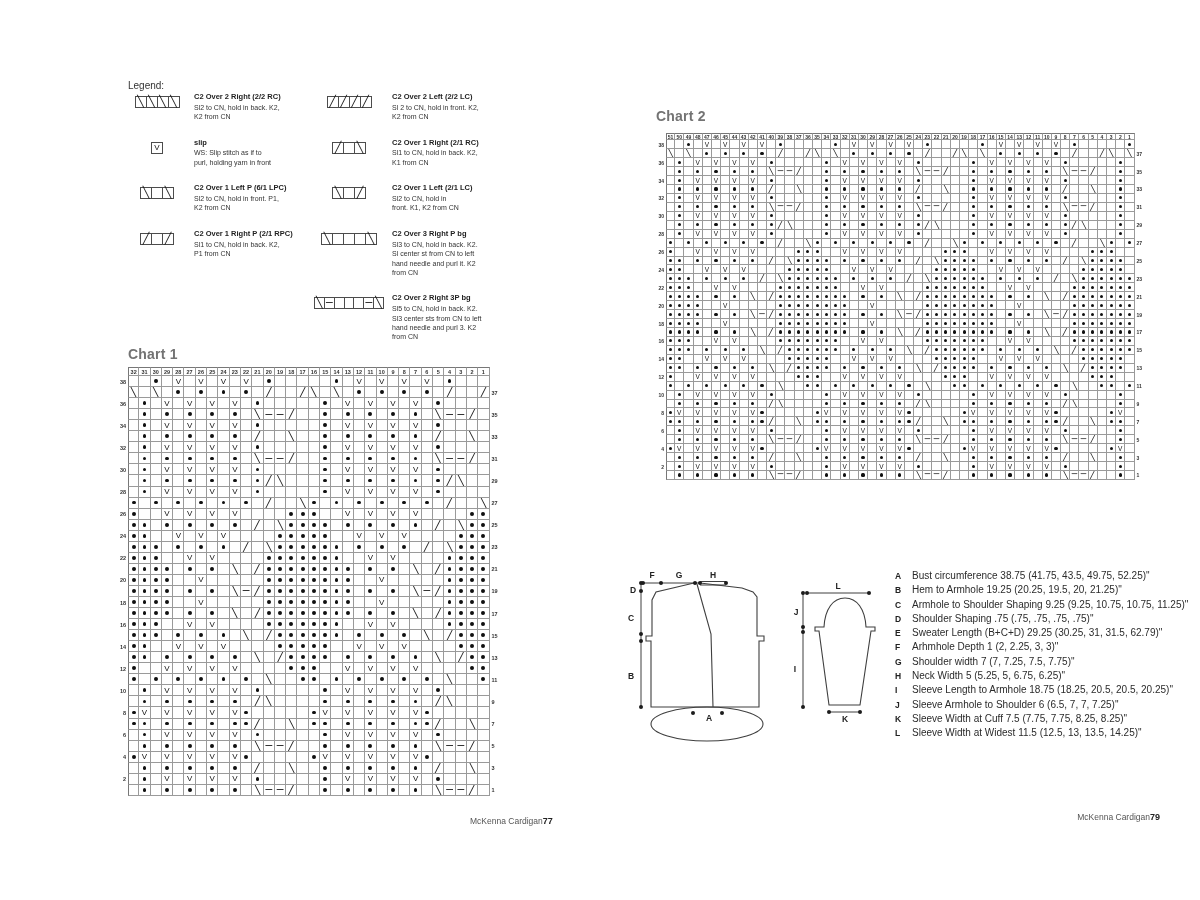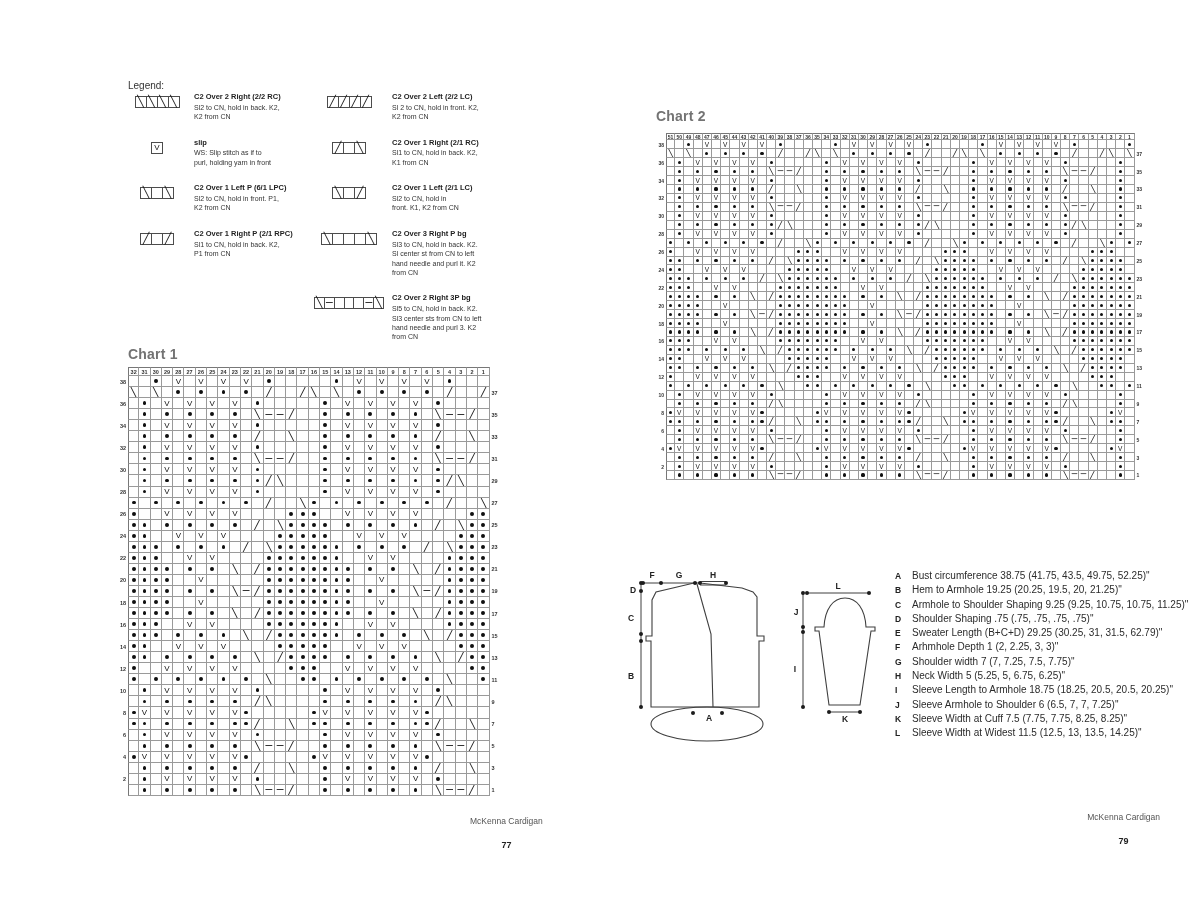--- a/index.html
+++ b/index.html
@@ -56,21 +56,21 @@
   .schematic text{font-family:"Liberation Sans",sans-serif;font-size:8.5px;font-weight:bold;
                   fill:#222;text-anchor:middle;}
 
   
   .meas{position:absolute;left:895px;top:569px;width:295px;}
   .m-row{display:flex;line-height:14.3px;}
   .m-key{width:17px;flex:none;font-size:8.5px;font-weight:bold;color:#222;}
   .m-val{font-size:10px;color:#2b2b2b;}
 
   
-  .footer{position:absolute;font-size:8.5px;color:#555;display:flex;align-items:center;gap:14px;flex-direction:column;}
+  .footer{position:absolute;font-size:8.5px;color:#555;display:flex;align-items:flex-start;}
   .footer b{color:#222;font-size:9px;}
   .fl{left:470px;top:816px;}
   .fr{right:40px;top:812px;}
 </style>
 </head>
 <body>
 
 <div class="page">
 
   <section class="legend">

